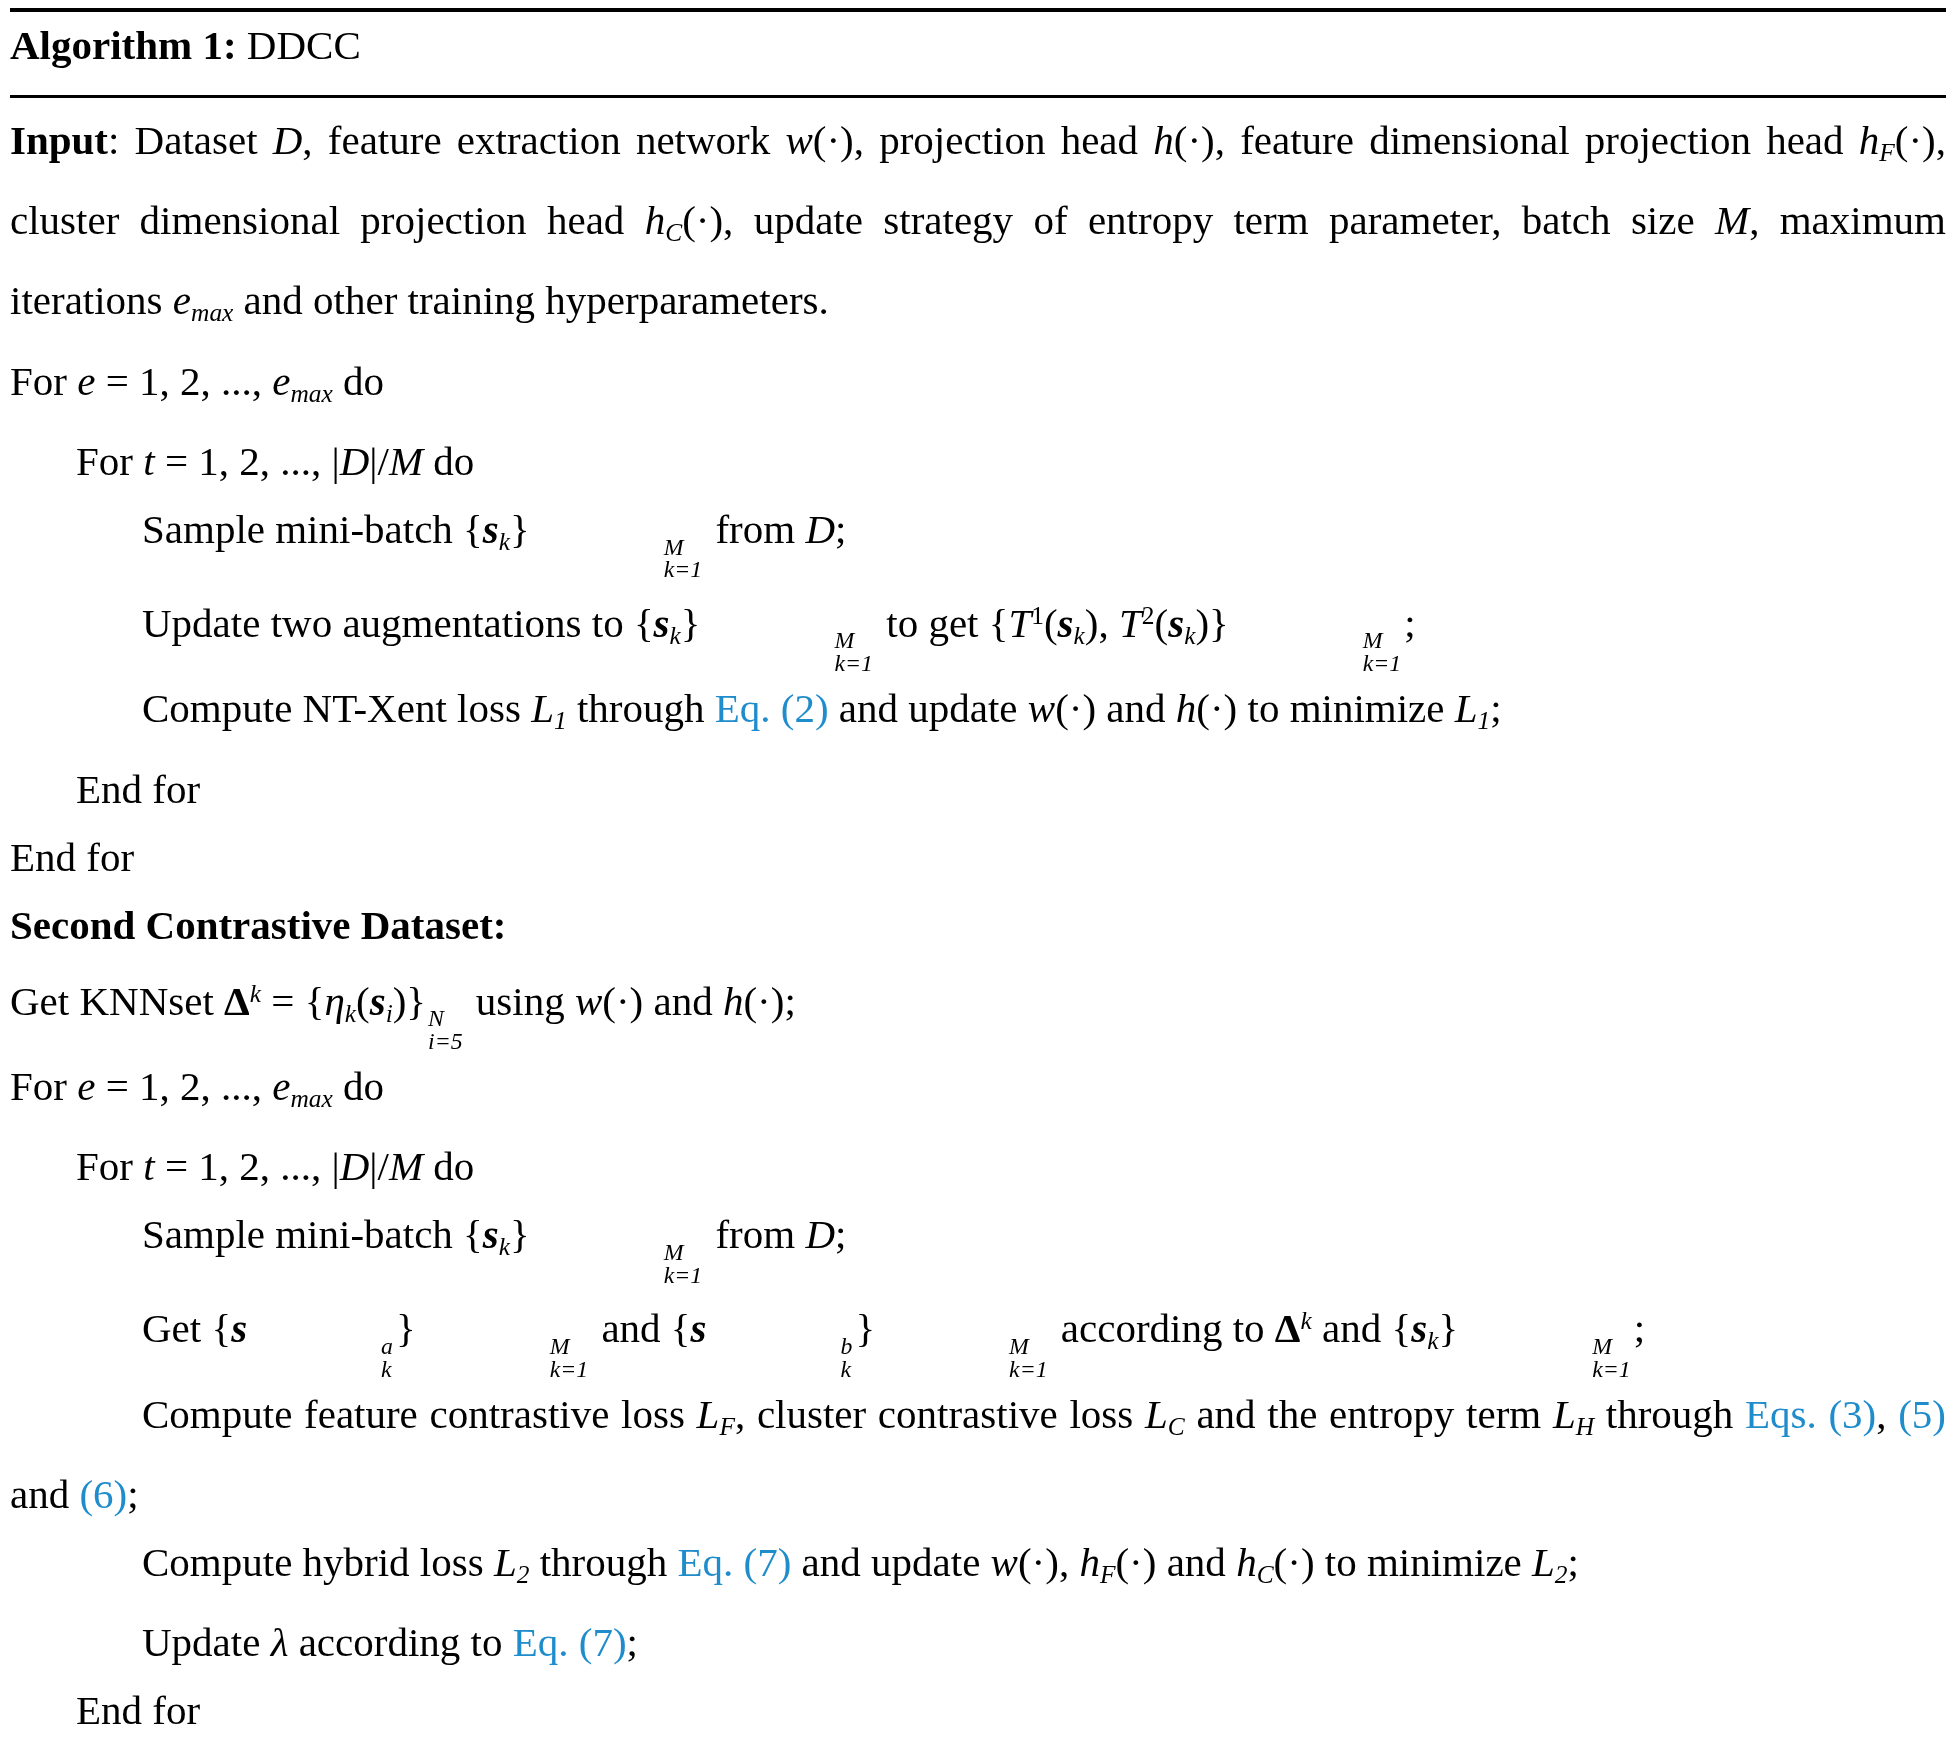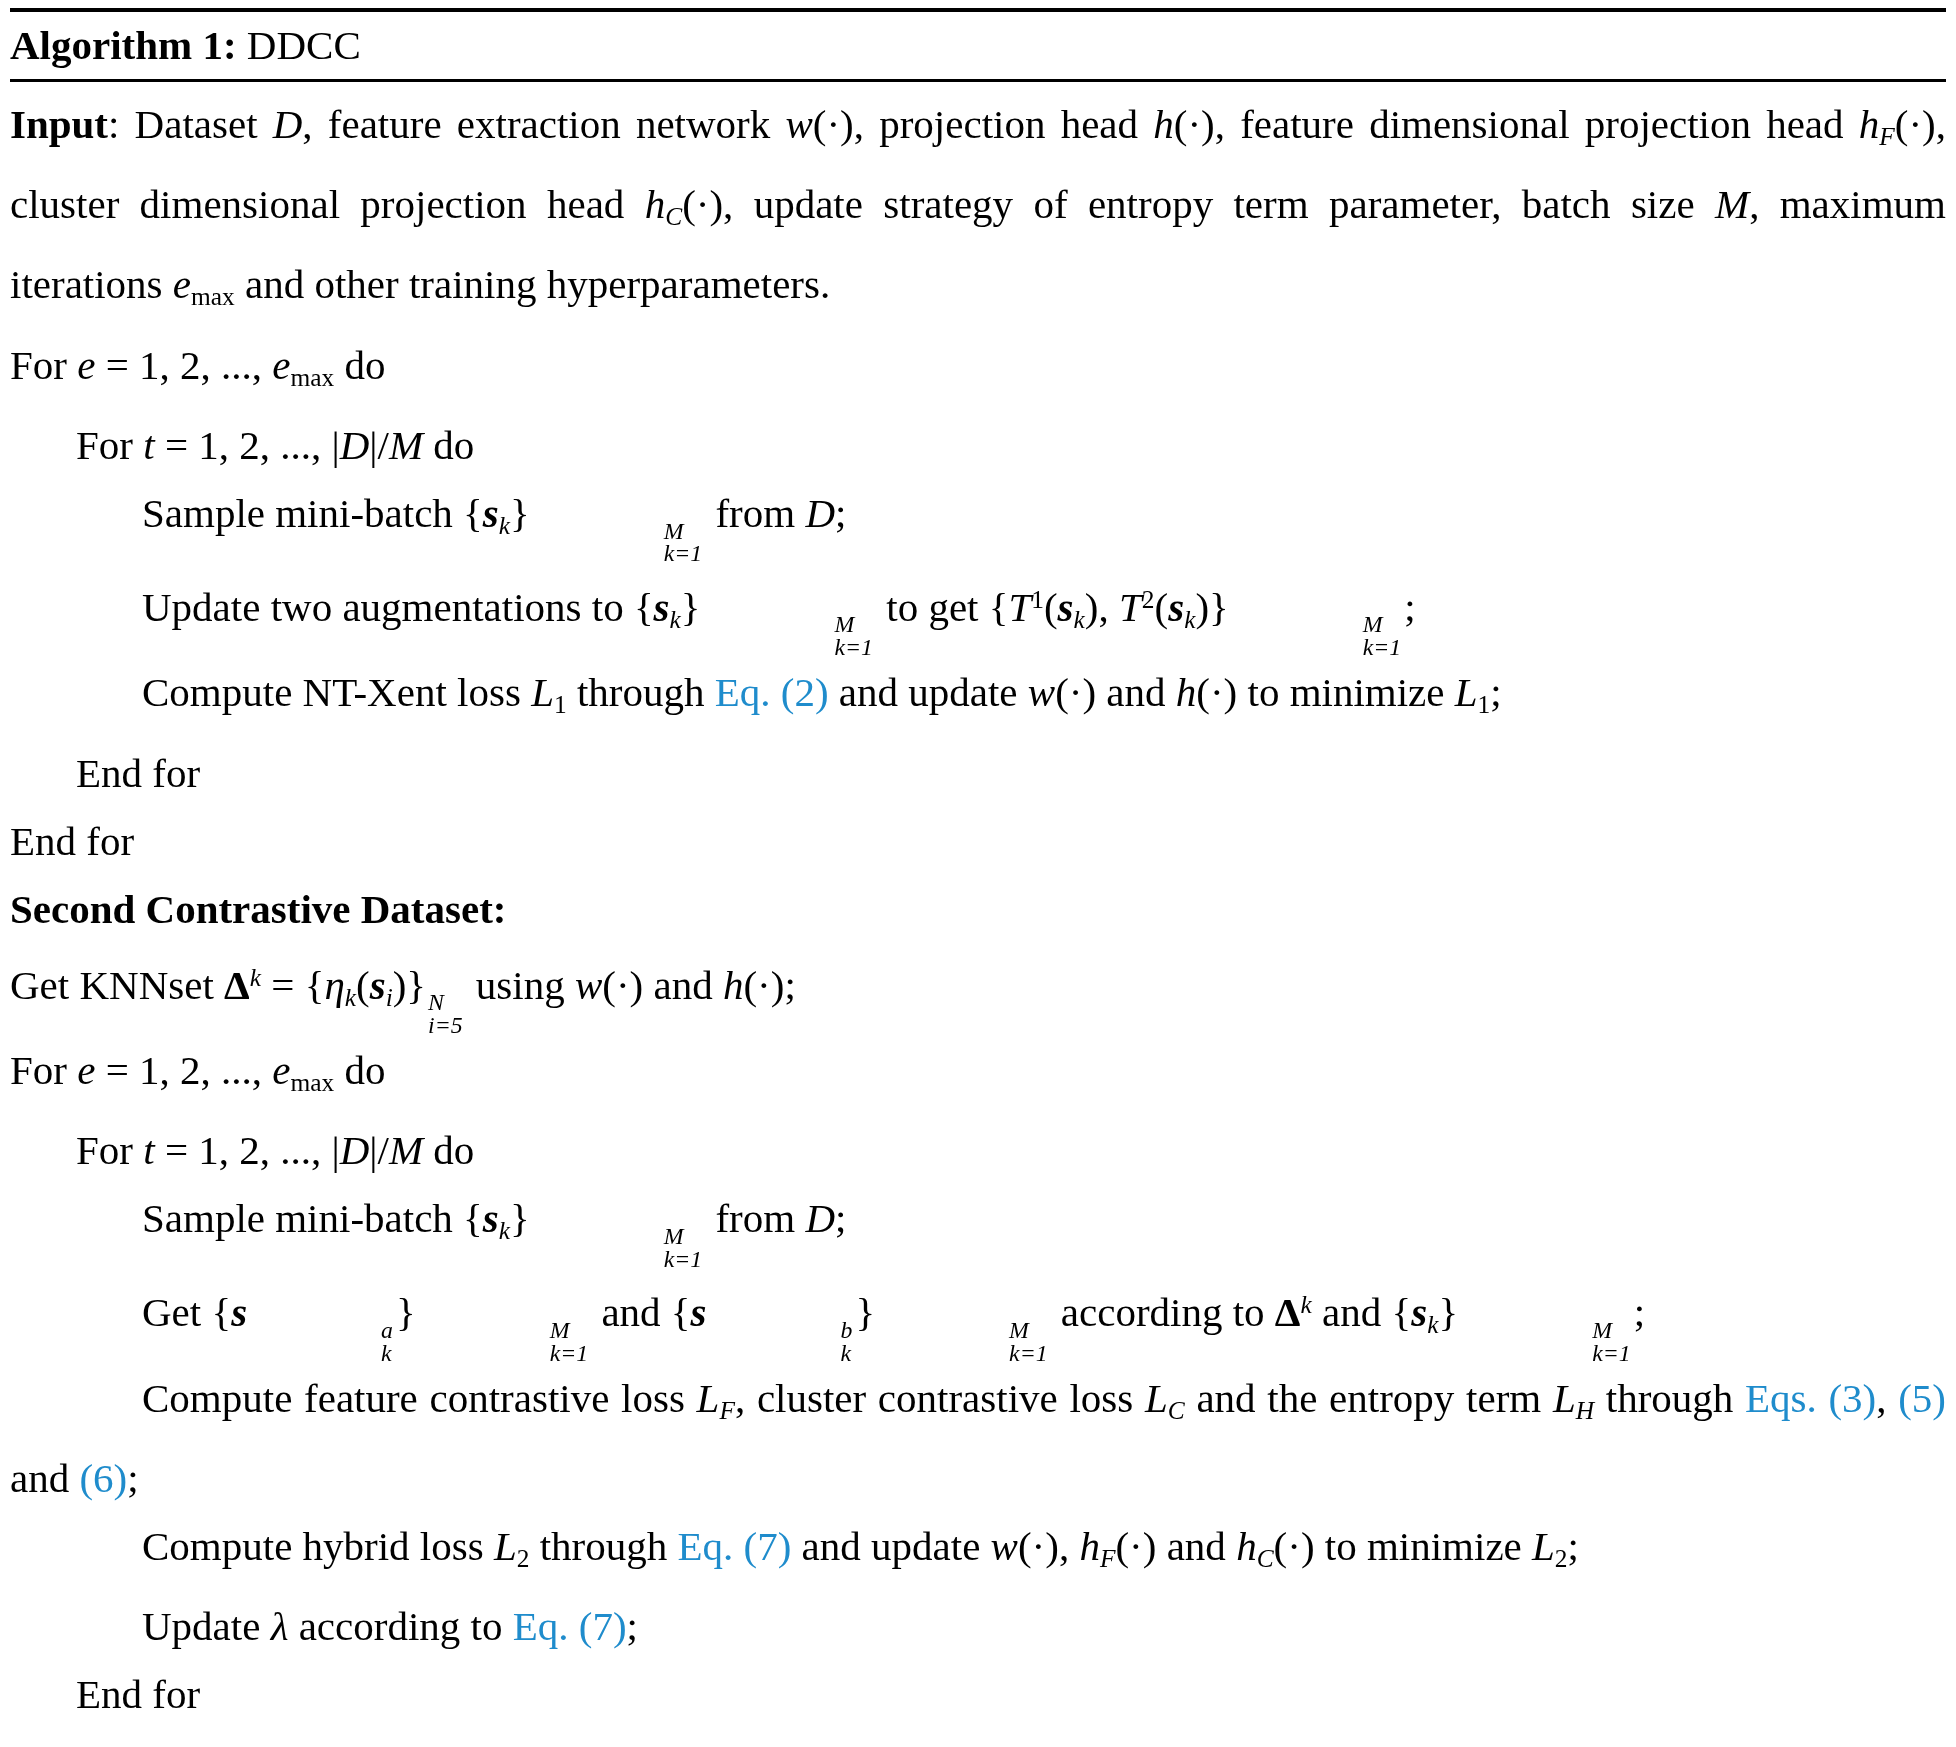--- a/index.html
+++ b/index.html
@@ -4,32 +4,32 @@
 <style>
   html,body{margin:0;padding:0;background:#ffffff;color:#000000;}
   body{
     width:1956px;
     font-family:"Liberation Serif","DejaVu Serif",serif;
     font-size:41px;
   }
   .algo{padding:8px 10px 0 10px;}
   .rule{border:0;height:0;border-top:4px solid #000;}
   .rule-mid{border-top-width:3px;}
-  .title{padding:8px 0 8px 0;line-height:1.25;}
+  .title{padding:8px 0 24px 0;line-height:1.25;}
   .algo-body{padding-top:8px;padding-bottom:2px;}
   .line{line-height:68px;text-align:justify;}
   .ind-0{text-indent:0;}
   .ind-1{text-indent:66px;}
   .ind-2{text-indent:132px;}
   .s-r{font-style:normal;}
   .s-i{font-style:italic;}
   .s-b{font-weight:bold;}
   .s-bi{font-weight:bold;font-style:italic;}
   .s-link{color:var(--link,#1f8ccc);cursor:pointer;}
-  .s-sub{font-size:0.62em;vertical-align:-0.28em;}
+  .s-sub{font-size:0.62em;vertical-align:-0.28em;font-style:italic;}
   .s-isub{font-size:0.62em;vertical-align:-0.28em;font-style:italic;}
   .s-sup{font-size:0.62em;vertical-align:0.5em;}
   .s-isup{font-size:0.62em;vertical-align:0.5em;font-style:italic;}
   .stk{
     display:inline-flex;flex-direction:column;align-items:flex-start;
     font-size:0.58em;line-height:0.95;vertical-align:-0.5em;
     font-style:italic;margin-left:2px;margin-right:3px;
   }
   .stk span{display:block;}
 </style>

